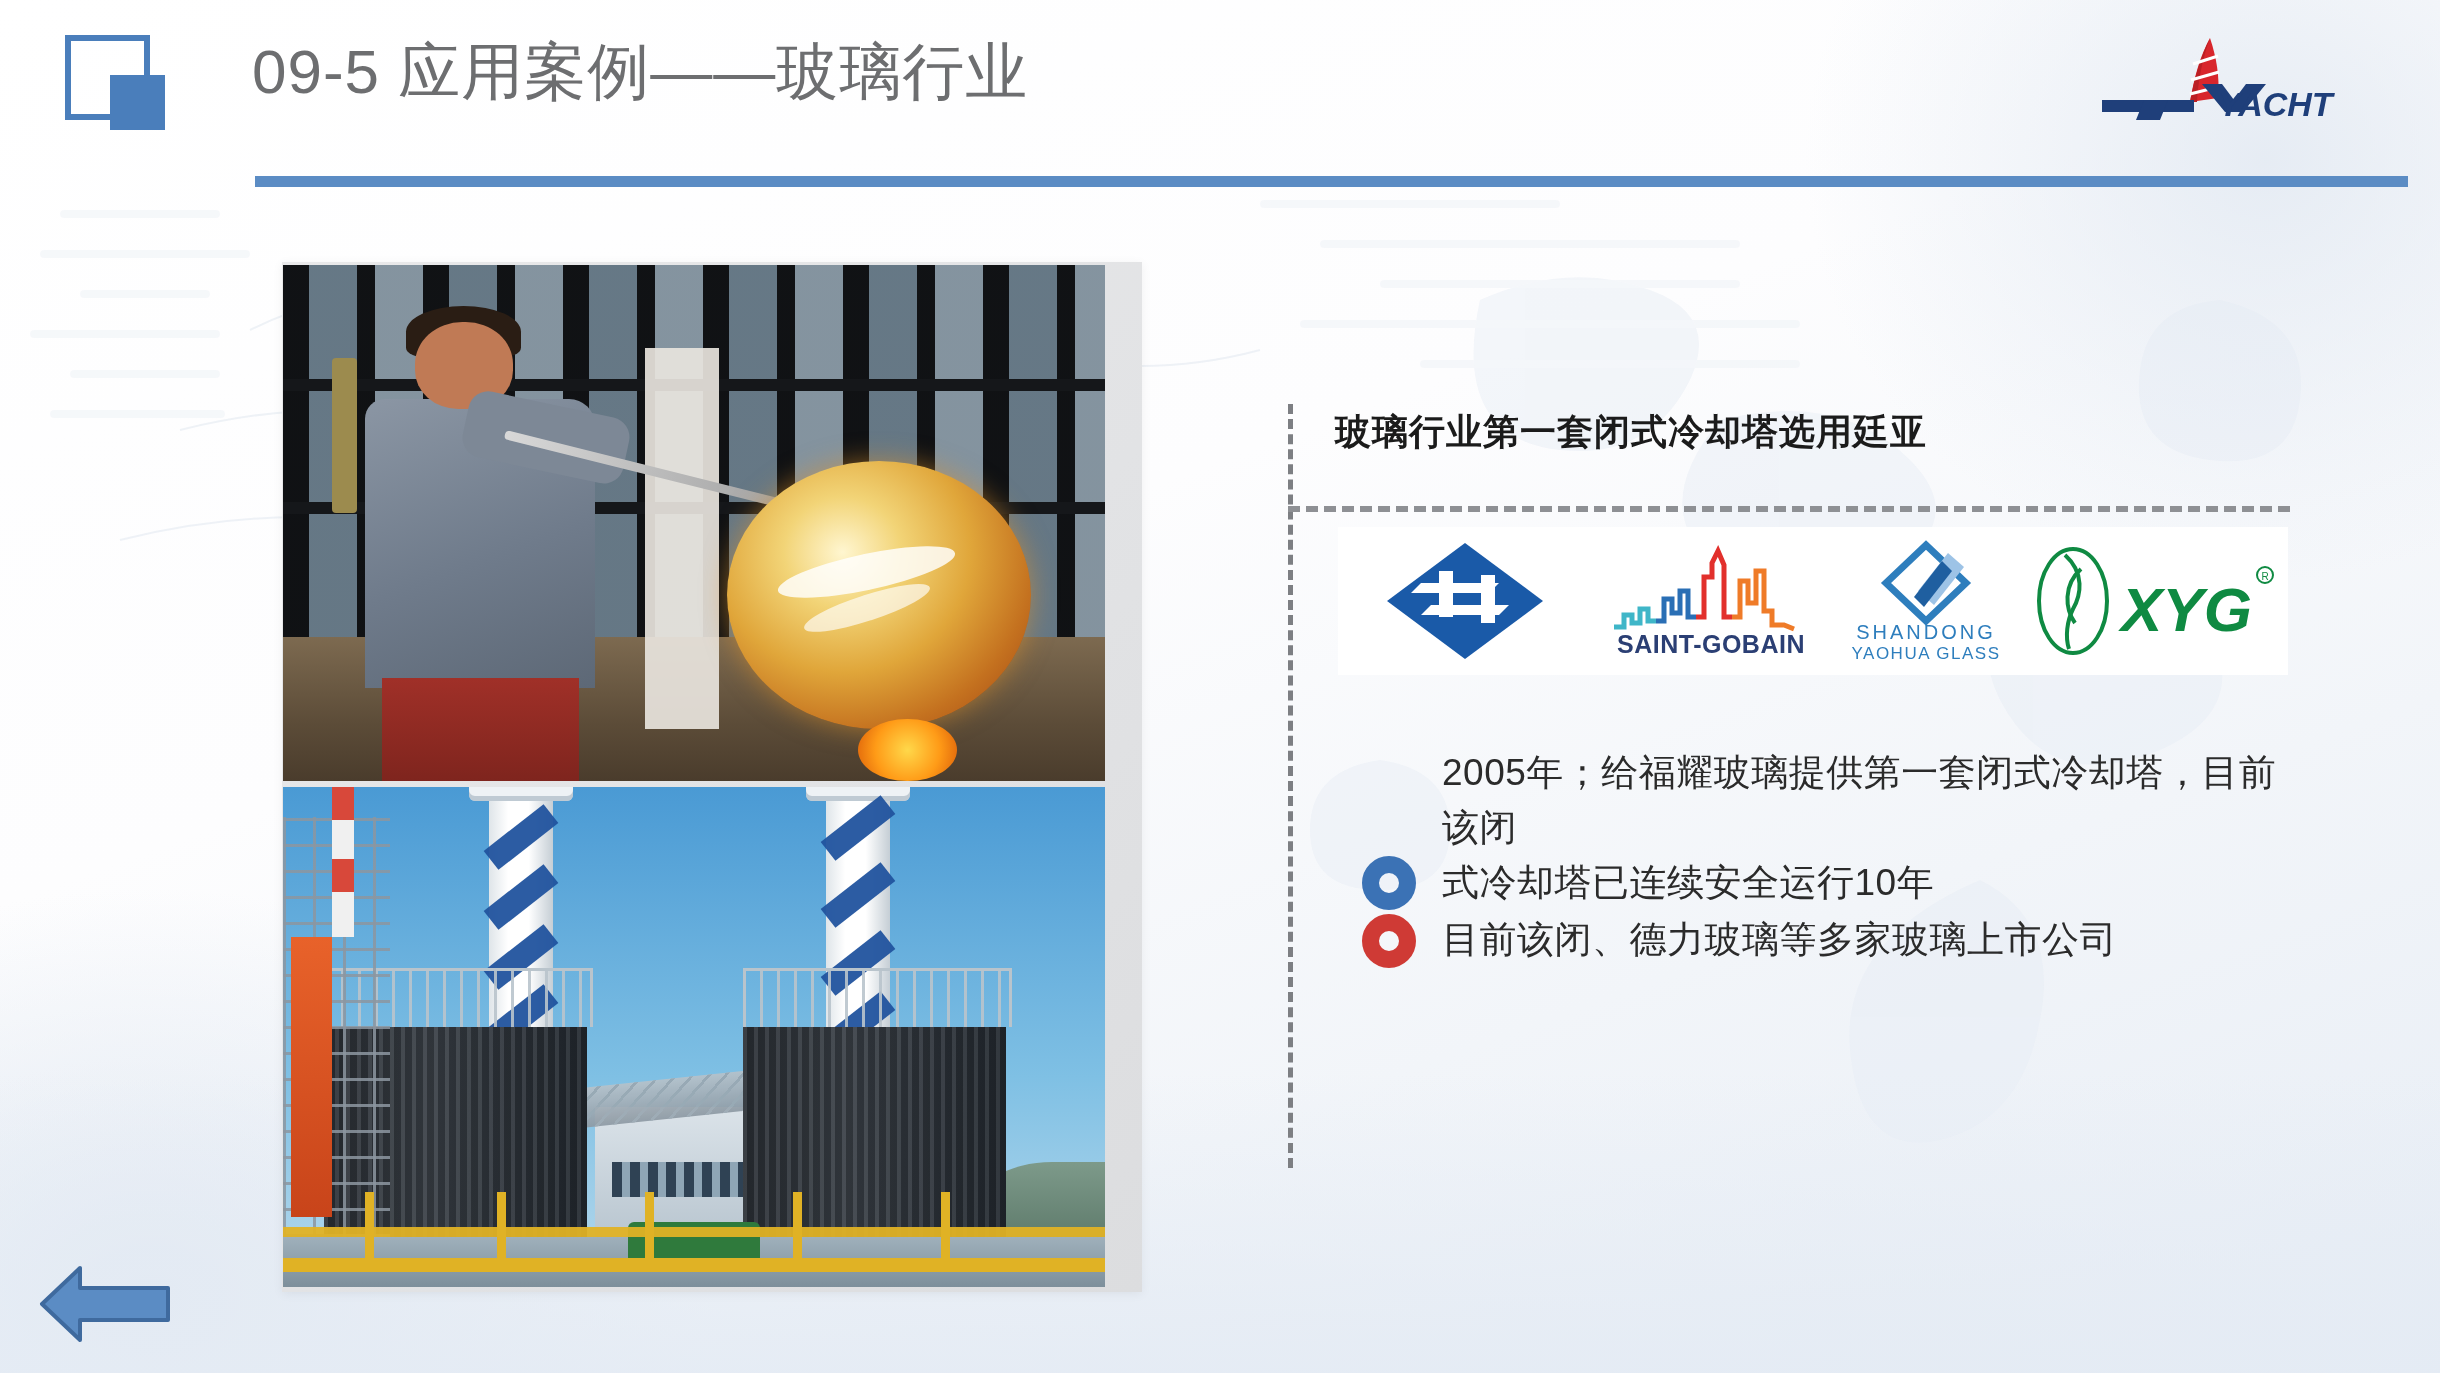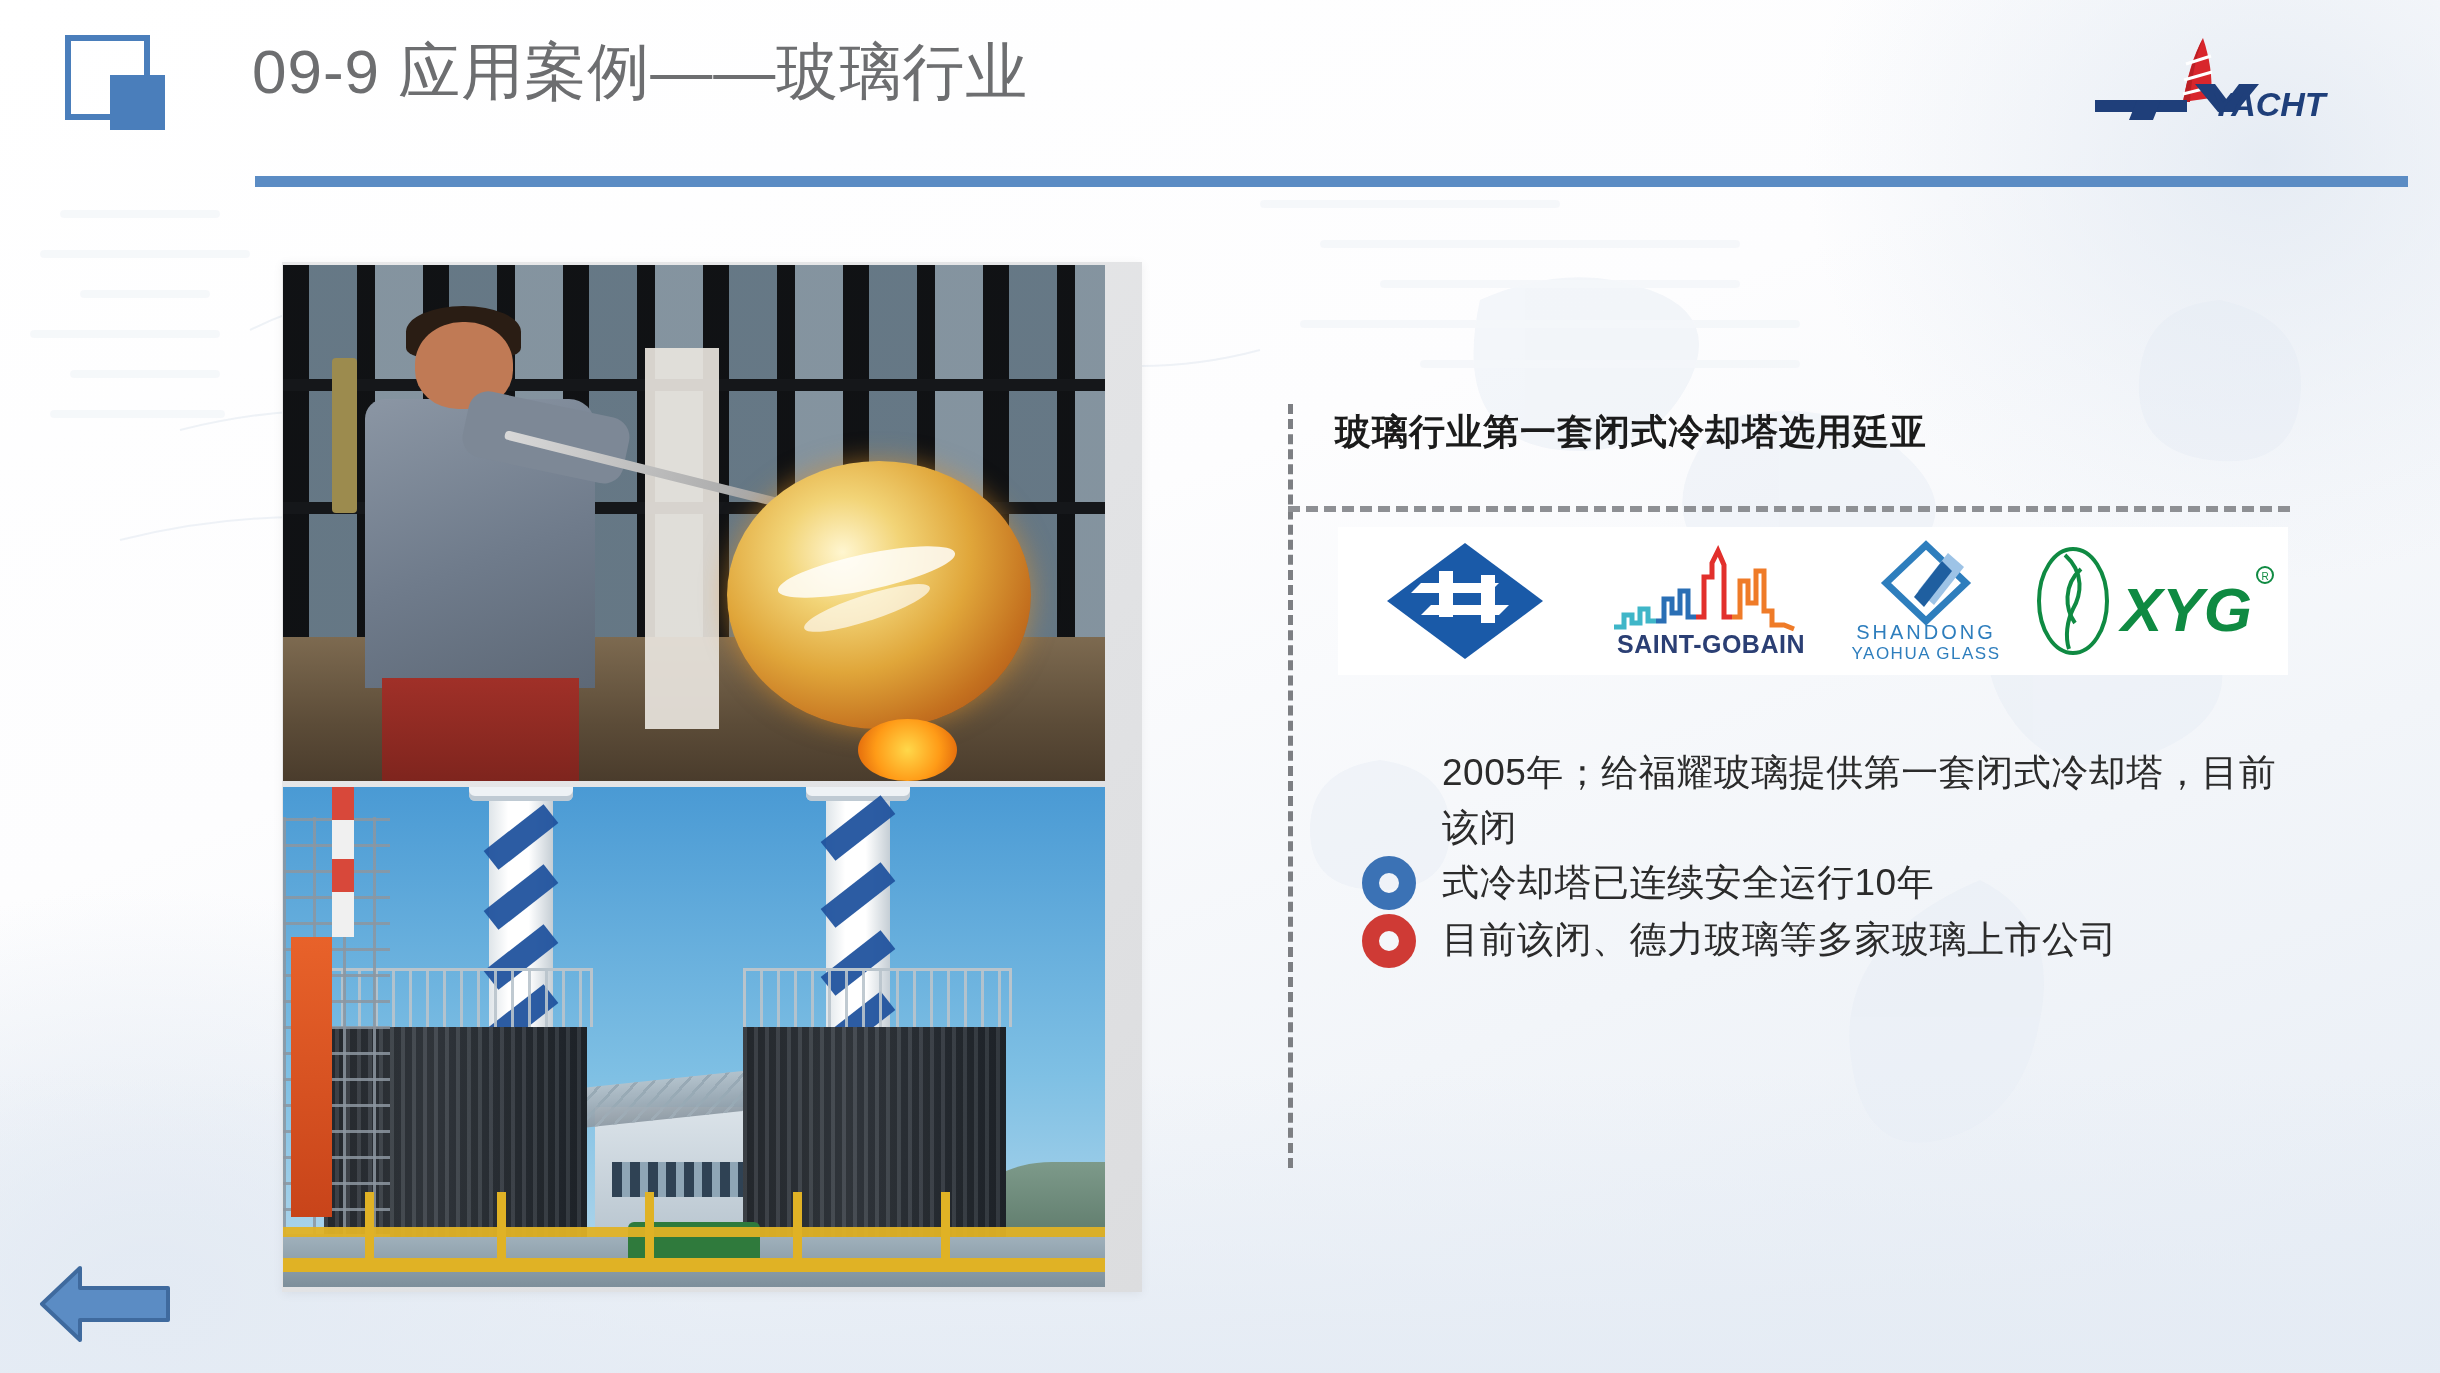--- a/index.html
+++ b/index.html
@@ -44,21 +44,21 @@
     position:absolute;left:252px;top:30px;
     font-size:62px;color:#6d6e70;letter-spacing:1px;
     white-space:nowrap;font-weight:400;
   }
   .title-rule{
     position:absolute;left:255px;top:176px;right:32px;height:11px;
     background:#5b8cc4;
   }
 
   
-  .brand{position:absolute;right:49px;top:34px;width:300px;height:86px;}
+  .brand{position:absolute;right:42px;top:34px;width:300px;height:86px;}
   .brand svg{display:block;}
 
   
   .photo-panel{
     position:absolute;left:282px;top:262px;width:860px;height:1030px;
     background:linear-gradient(135deg,#e9e9ea 0%,#e2e3e5 55%,#dcdddf 100%);
     box-shadow:0 2px 10px rgba(0,0,0,.06);
   }
   .photo{position:absolute;left:283px;overflow:hidden;background:#333;}
   .photo-top{top:265px;width:822px;height:516px;}
@@ -224,21 +224,21 @@
       </g>
     </svg>
   </div>
   <div class="bg-corner-tr"></div>
   <div class="bg-corner-bl"></div>
   <div class="bg-band"></div>
 
   <div class="deco-square"></div>
   <div class="deco-square-fill"></div>
 
-  <div class="page-title">09-9 应用案例——玻璃行业</div>
+  <div class="page-title">09-5 应用案例——玻璃行业</div>
   <div class="title-rule"></div>
 
   <div class="brand">
     <svg width="300" height="86" viewBox="0 0 300 86" aria-hidden="true">
 
       <g>
         <path d="M112 4 C118 22 122 42 120 64 L92 68 C96 44 102 22 112 4 Z" fill="#d8262c"></path>
         <path d="M92 68 C96 46 102 24 112 4 L112 4 C104 26 100 48 99 68 Z" fill="#bb1f24"></path>
         <path d="M95 30 L120 22" stroke="#ffffff" stroke-width="3" fill="none"></path>
         <path d="M93 46 L121 38" stroke="#ffffff" stroke-width="3" fill="none"></path>

